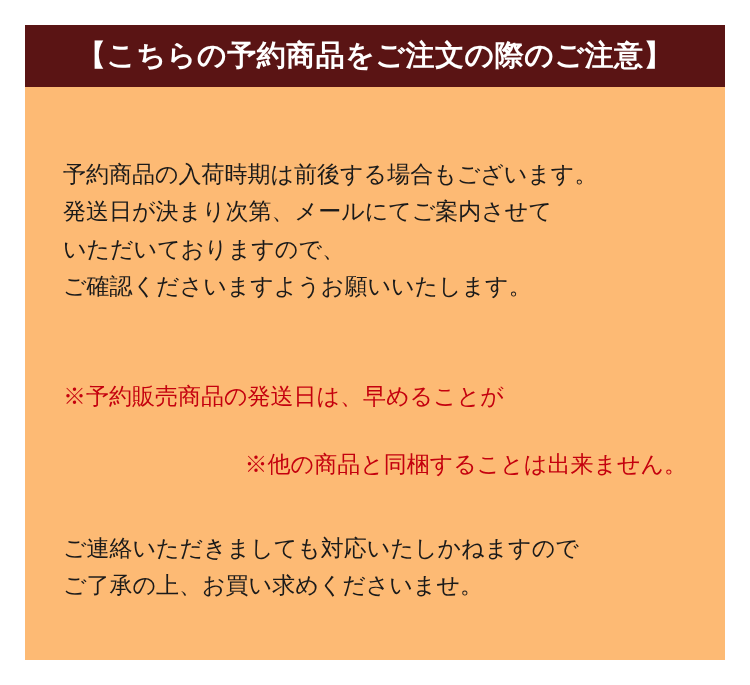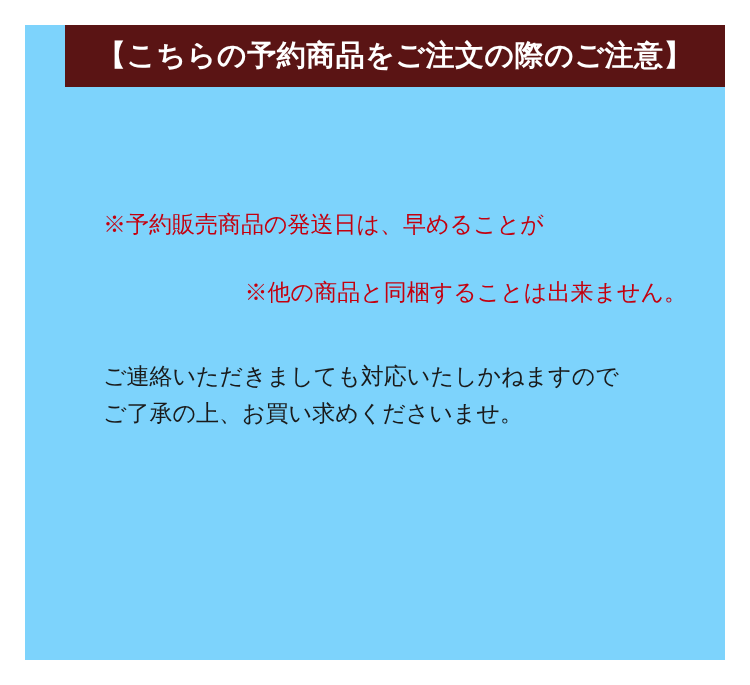--- a/index.html
+++ b/index.html
@@ -12,23 +12,22 @@
     background: #ffffff;
     font-family: "Liberation Sans", sans-serif;
     overflow: hidden;
   }
   .notice-card {
     position: absolute;
     left: 25px;
     top: 25px;
     width: 700px;
     height: 635px;
-    background: #7dd3fc;
+    background: #fdba74;
     box-sizing: border-box;
-    padding-left: 40px;
   }
   .notice-header {
     background: #5a1414;
     color: #ffffff;
     height: 62px;
     display: flex;
     align-items: center;
     justify-content: center;
     font-size: 29px;
     font-weight: bold;
@@ -57,20 +56,24 @@
 </style>
 </head>
 <body>
 
 <div class="notice-card">
 
   <div class="notice-header">【こちらの予約商品をご注文の際のご注意】</div>
 
   <div class="notice-body">
 
+    <p class="para">予約商品の入荷時期は前後する場合もございます。
+発送日が決まり次第、メールにてご案内させて
+いただいておりますので、
+ご確認くださいますようお願いいたします。</p>
 
     <p class="para warn block-gap-1">
       <span>※予約販売商品の発送日は、早めることが</span>
     </p>
 
     <p class="para warn block-gap-2">※他の商品と同梱することは出来ません。</p>
 
     <p class="para block-gap-3">ご連絡いただきましても対応いたしかねますので
 ご了承の上、お買い求めくださいませ。</p>
 

